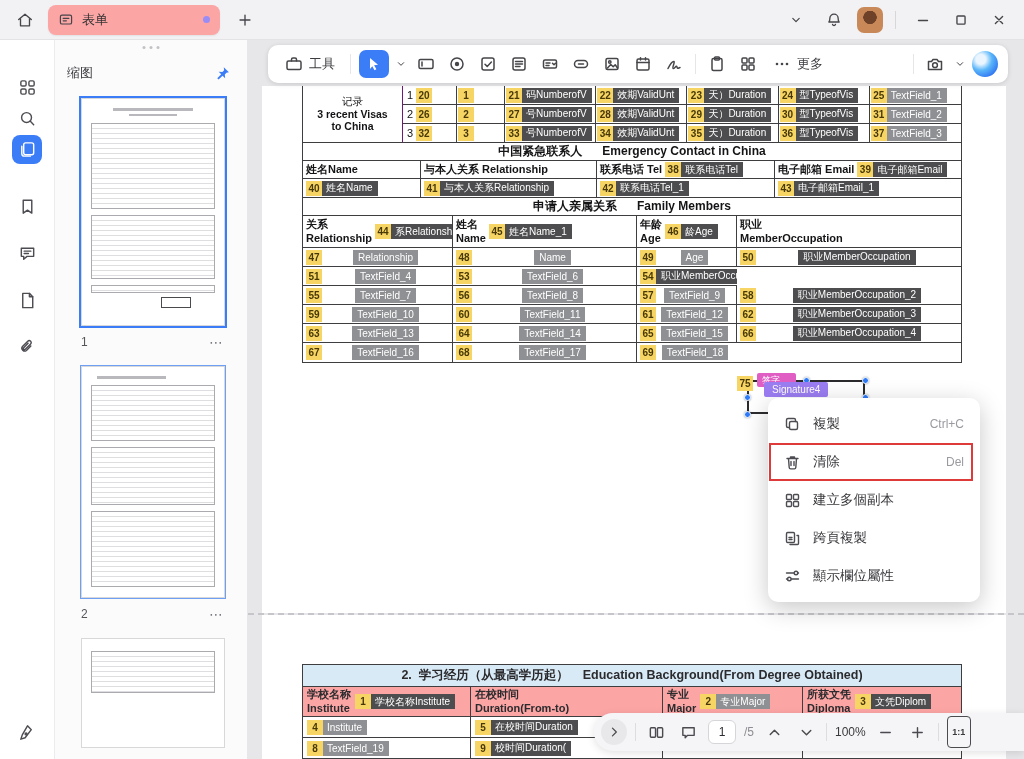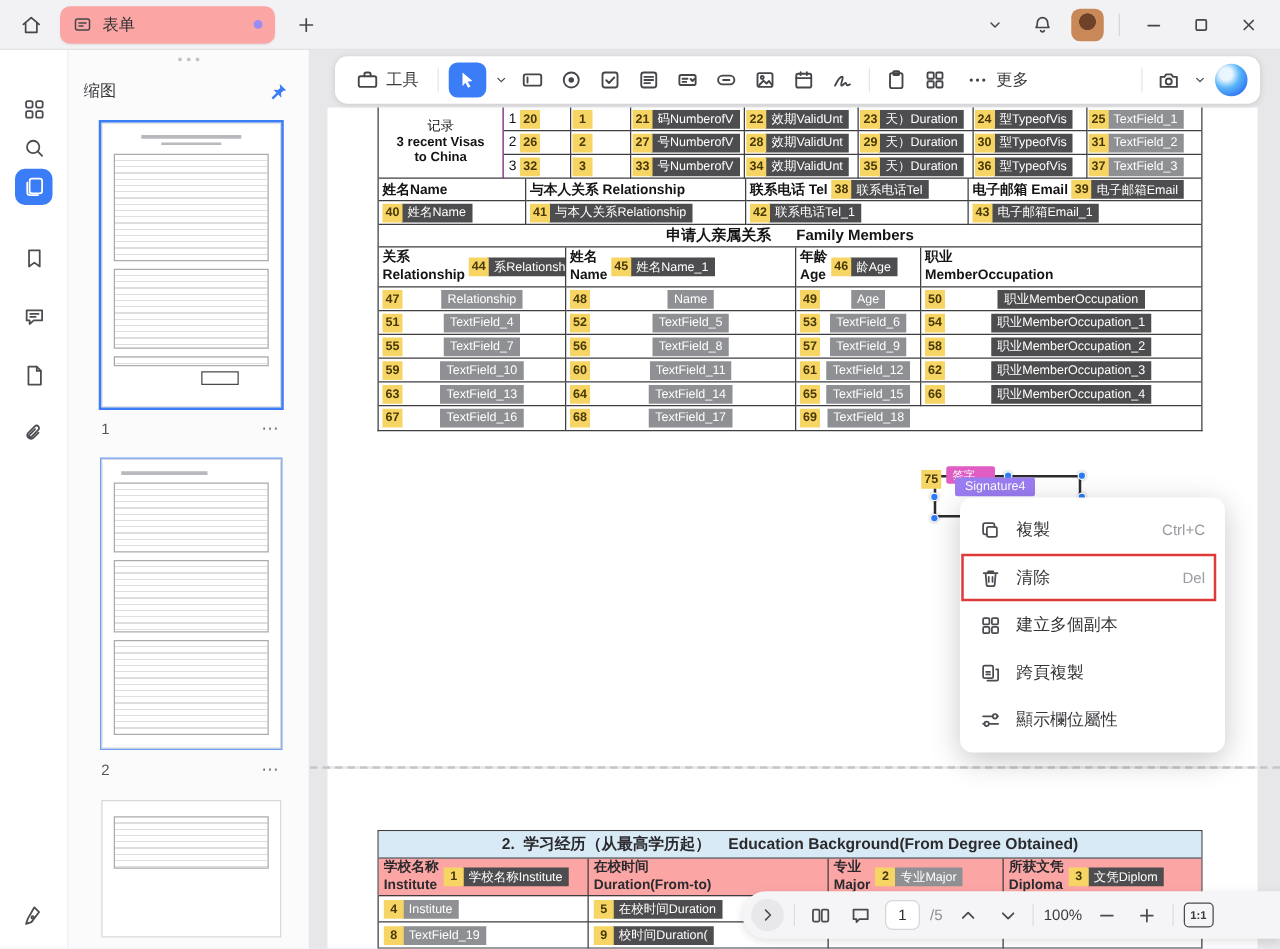--- a/index.html
+++ b/index.html
@@ -128,21 +128,21 @@
 .mi.danger::after{content:"";position:absolute;left:1px;right:7px;top:0;bottom:0;border:2.5px solid #df3a3a;pointer-events:none}
 
 
 .statusbar{position:absolute;right:0;bottom:8px;width:430px;height:38px;background:#f5f5f7;border-radius:19px 0 0 19px;box-shadow:0 2px 8px rgba(0,0,0,.12);display:flex;align-items:center;gap:8px;padding:0 12px 0 7px;z-index:35}
 .sb-circle{width:26px;height:26px;border-radius:50%;background:#e8e8eb;display:flex;align-items:center;justify-content:center;flex:none}
 .sb-ic{width:24px;height:24px;display:flex;align-items:center;justify-content:center;flex:none}
 .sb-ic svg{width:17px;height:17px;fill:none;stroke:#4a4a4f;stroke-width:1.5;stroke-linecap:round;stroke-linejoin:round}
 .page-box{width:28px;height:24px;background:#fff;border:1px solid #d6d6da;border-radius:6px;display:flex;align-items:center;justify-content:center;font-size:12px;color:#2e2e32}
 .page-total{font-size:12px;color:#8d8d93}
 .zoom-label{font-size:12px;color:#3a3a3e;display:flex;align-items:center;gap:3px;flex:none}
-.fitbtn{font-size:9px;font-weight:bold;border:1.4px solid #4a4a4f;border-radius:4px;width:24px;height:20px;color:#3a3a3e;display:flex;align-items:center;justify-content:center;flex:none}
+.fitbtn{font-size:9px;font-weight:bold;border:1.4px solid #4a4a4f;border-radius:4px;width:24px;height:32px;color:#3a3a3e;display:flex;align-items:center;justify-content:center;flex:none}
 .vdiv2{width:1px;height:18px;background:#dddde0;flex:none}
 </style>
 </head>
 <body>
 
 <div class="app">
 
   <header class="titlebar">
     <button class="tb-home">
       <svg class="i" viewBox="0 0 20 20">
@@ -533,20 +533,21 @@
                 </div>
                 <div class="vcell">
                   <span class="fpair">
                     <span class="fbadge">37</span>
                     <span class="fchip gray">TextField_3</span>
                   </span>
                 </div>
               </div>
             </div>
         </div>
+        <div class="sec-head">中国紧急联系人      Emergency Contact in China</div>
         <div class="erow lab" id="em-label-row">
             <div>
               <span class="blab">姓名Name</span>
             </div>
             <div>
               <span class="blab">与本人关系 Relationship</span>
             </div>
             <div>
               <span class="blab">联系电话 Tel</span>
               <span class="fpair">
@@ -652,26 +653,20 @@
                   <span class="fbadge">50</span>
                   <span class="fchip">职业MemberOccupation</span>
                 </span>
               </div>
             </div>
             <div class="frow fld">
               <div class="fc">
                 <span class="fpair">
                   <span class="fbadge">51</span>
                   <span class="fchip gray">TextField_4</span>
-                </span>
-              </div>
-              <div class="fc">
-                <span class="fpair">
-                  <span class="fbadge">52</span>
-                  <span class="fchip gray">TextField_5</span>
                 </span>
               </div>
               <div class="fc">
                 <span class="fpair">
                   <span class="fbadge">53</span>
                   <span class="fchip gray">TextField_6</span>
                 </span>
               </div>
               <div class="fc">
                 <span class="fpair">

